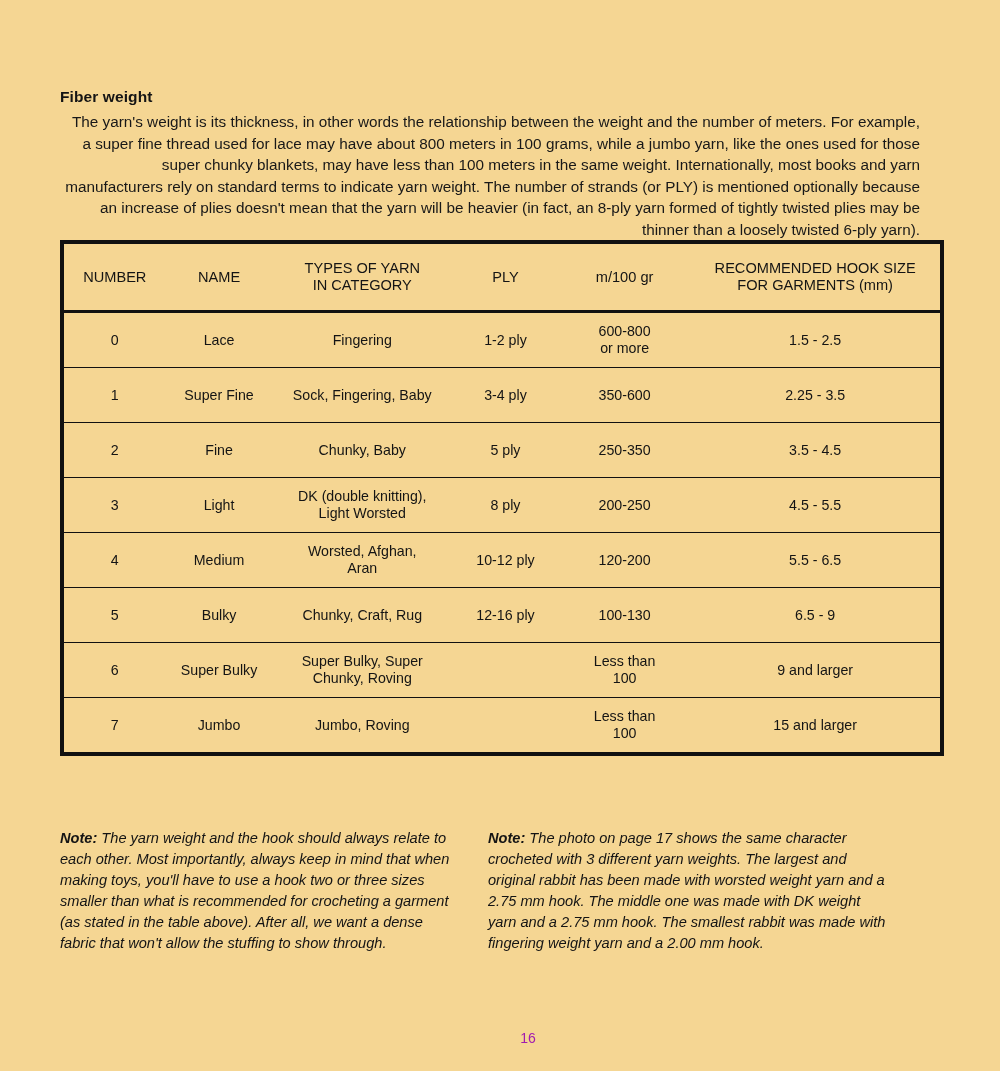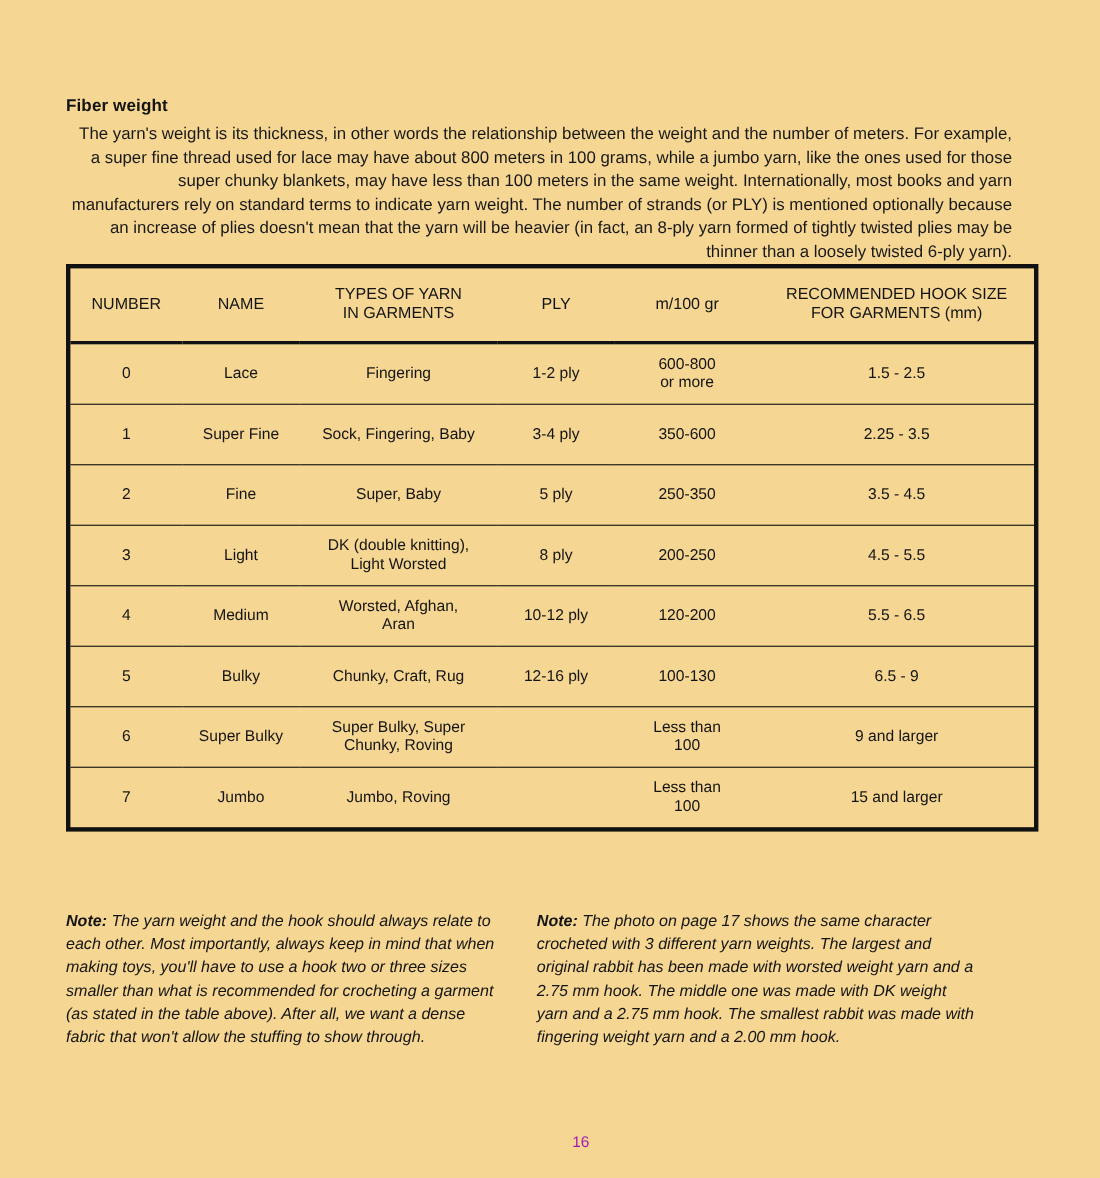--- a/index.html
+++ b/index.html
@@ -142,21 +142,21 @@
         <thead>
           <tr>
             <th>
               <div>NUMBER</div>
             </th>
             <th>
               <div>NAME</div>
             </th>
             <th>
               <div>TYPES OF YARN</div>
-              <div>IN GARMENTS</div>
+              <div>IN CATEGORY</div>
             </th>
             <th>
               <div>PLY</div>
             </th>
             <th>
               <div>m/100 gr</div>
             </th>
             <th>
               <div>RECOMMENDED HOOK SIZE</div>
               <div>FOR GARMENTS (mm)</div>
@@ -186,21 +186,21 @@
             <td>3-4 ply</td>
             <td>
               <div>350-600</div>
             </td>
             <td>2.25 - 3.5</td>
           </tr>
           <tr>
             <td>2</td>
             <td>Fine</td>
             <td>
-              <div>Super, Baby</div>
+              <div>Chunky, Baby</div>
             </td>
             <td>5 ply</td>
             <td>
               <div>250-350</div>
             </td>
             <td>3.5 - 4.5</td>
           </tr>
           <tr>
             <td>3</td>
             <td>Light</td>

